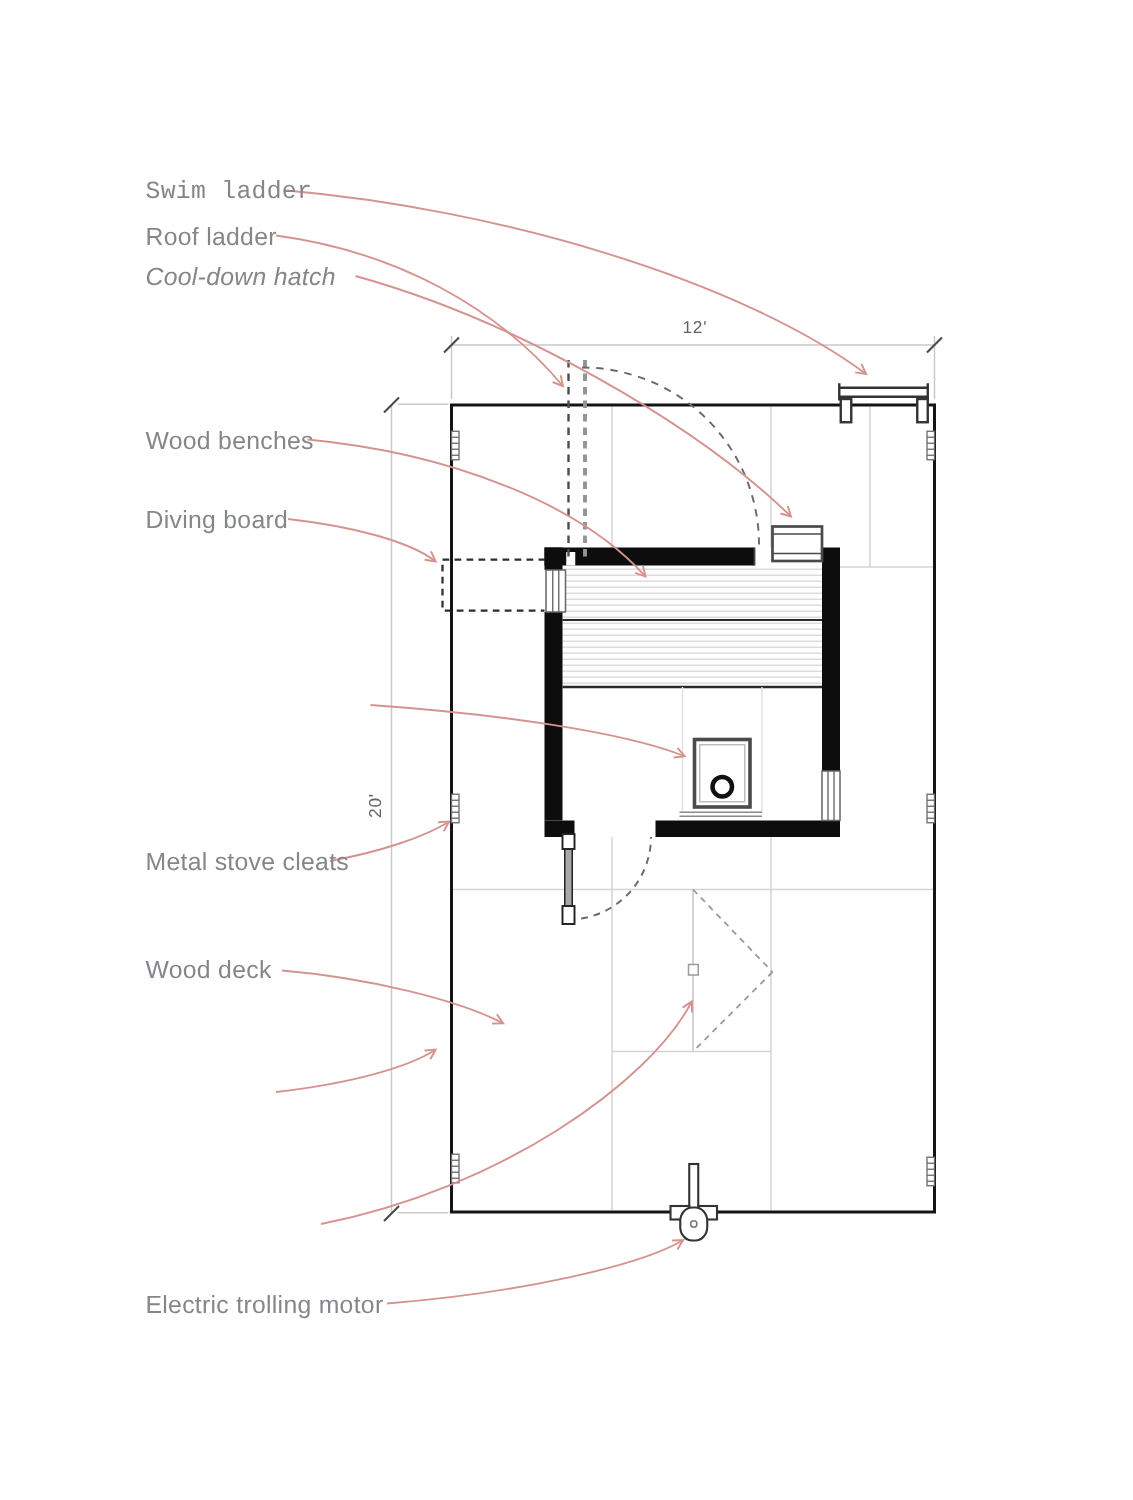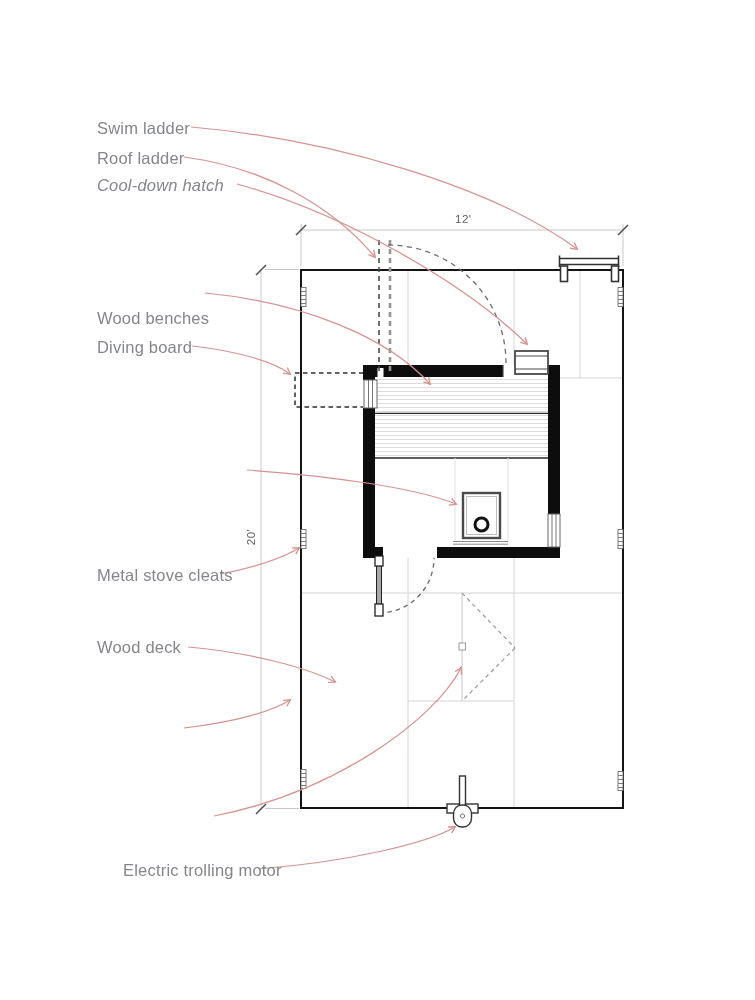--- a/index.html
+++ b/index.html
@@ -183,25 +183,25 @@
       <path d="M 192,346 C 236,351 273,361 290,374"></path>
       <path d="M 247,470 C 332,476 416,488 456,504"></path>
       <path d="M 220,574 C 253,568 283,558 299,548"></path>
       <path d="M 188,647 C 247,652 306,667 335,682"></path>
       <path d="M 184,728 C 236,722 273,711 290,700"></path>
       <path d="M 214,816 C 332,793 433,722 461,668"></path>
       <path d="M 258,869 C 346,862 426,844 455,827"></path>
     </g>
   </svg>
 
-  <div class="label" style="left:97px;top:117px;">Swim ladder</div>
+  <div class="label" style="left:97px;top:117px;font-family:Liberation Mono, monospace;">Swim ladder</div>
   <div class="label" style="left:97px;top:147px;">Roof ladder</div>
   <div class="label" style="left:97px;top:174px;font-style:italic;">Cool-down hatch</div>
-  <div class="label" style="left:97px;top:283px;margin-top:24px;">Wood benches</div>
+  <div class="label" style="left:97px;top:283px;">Wood benches</div>
   <div class="label" style="left:97px;top:336px;">Diving board</div>
   <div class="label" style="left:97px;top:564px;">Metal stove cleats</div>
   <div class="label" style="left:97px;top:636px;">Wood deck</div>
-  <div class="label" style="left:97px;top:859px;margin-left:26px;">Electric trolling motor</div>
+  <div class="label" style="left:97px;top:859px;">Electric trolling motor</div>
 
   <div class="dim" style="left:455px;top:213px;">12'</div>
   <div class="dim vertical" style="left:243px;top:531px;">20'</div>
 
 </div>
 
 </body></html>

